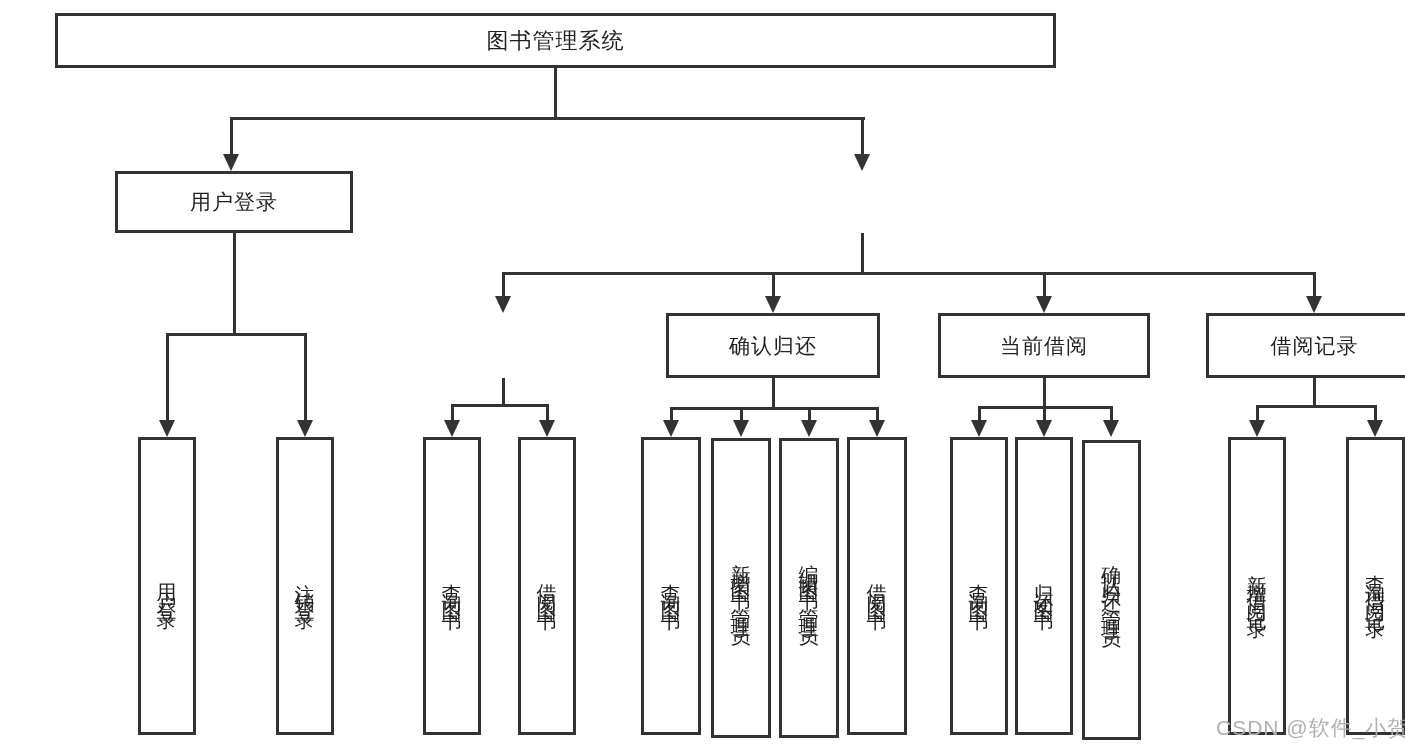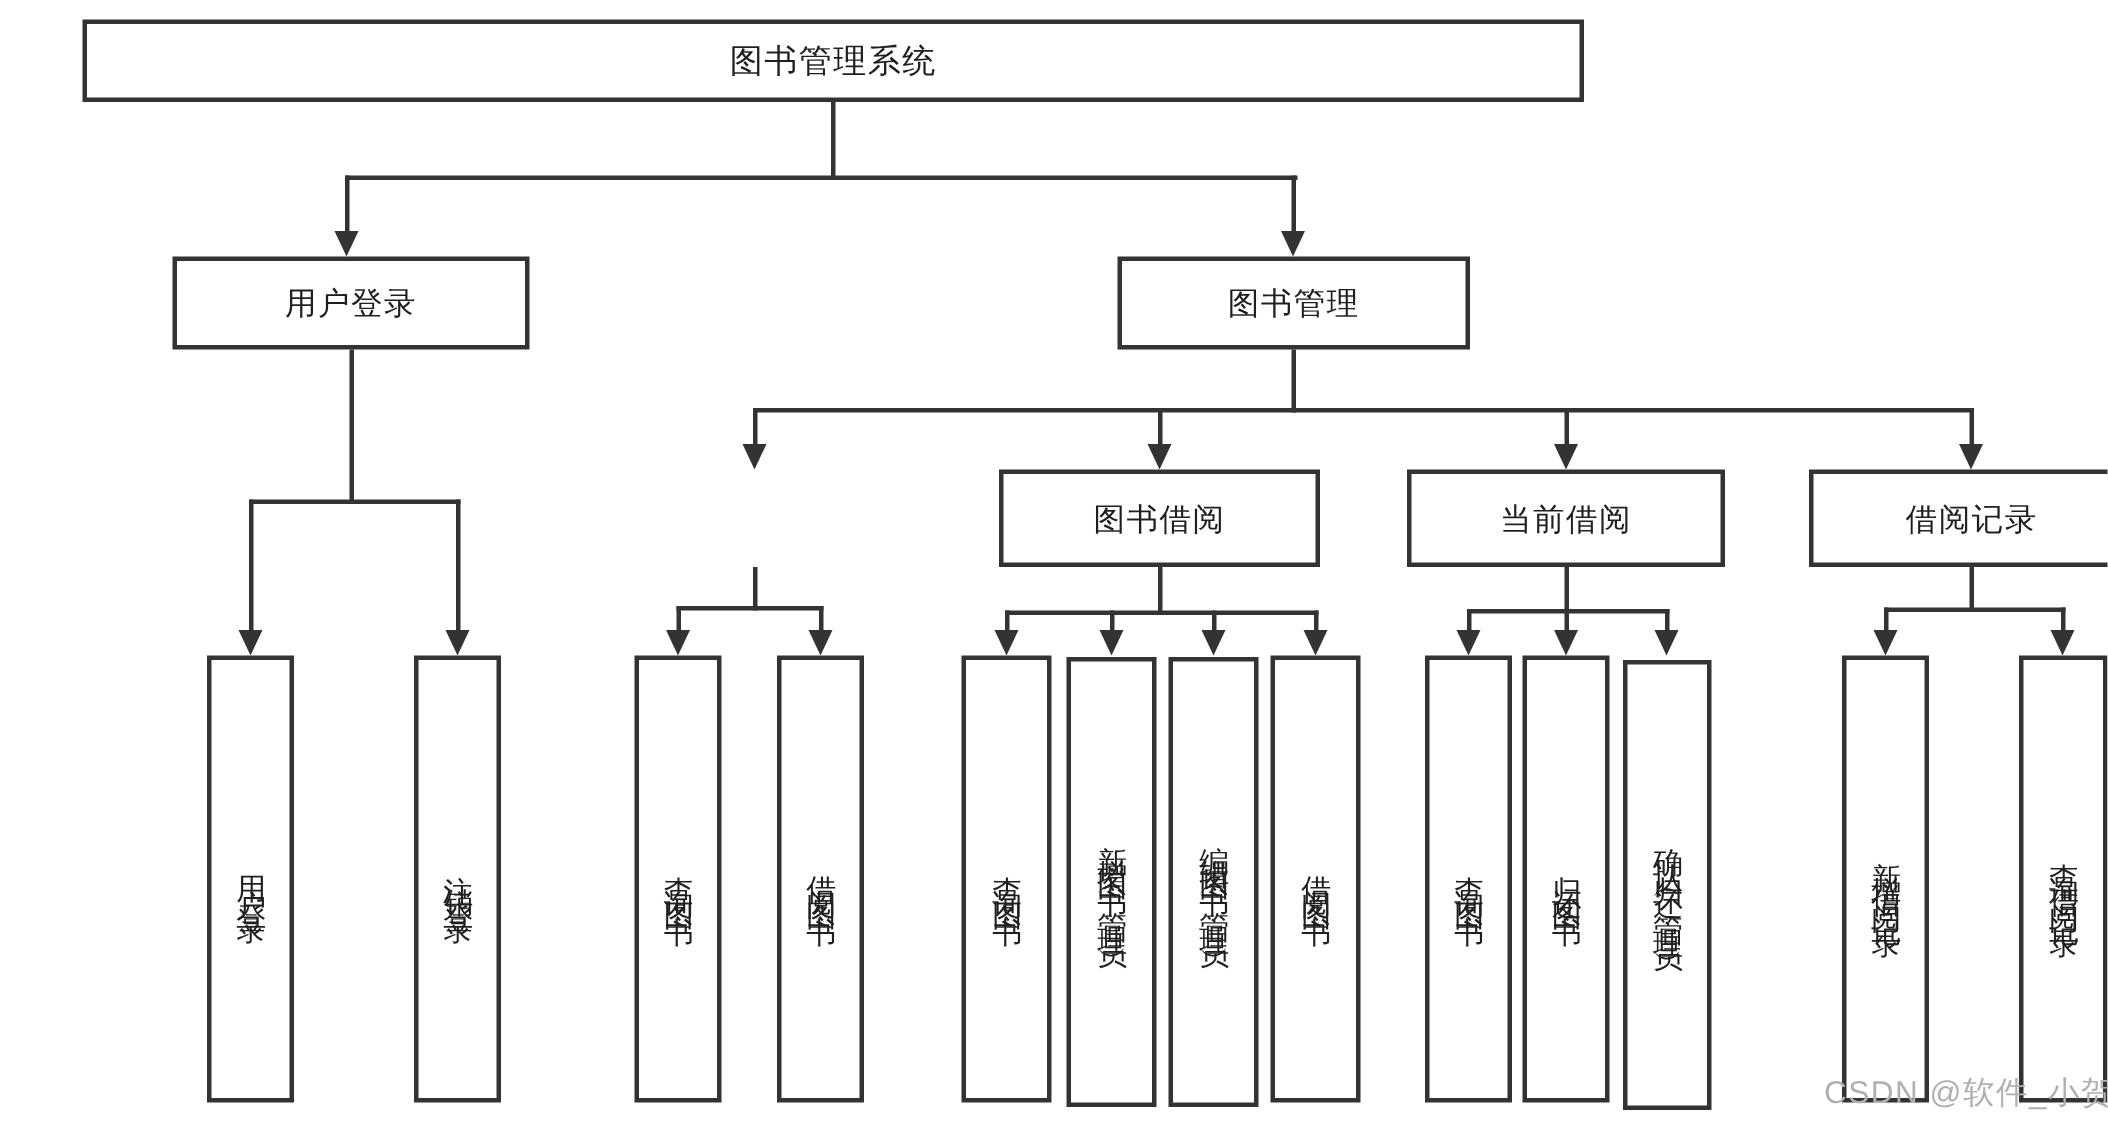--- a/index.html
+++ b/index.html
@@ -68,23 +68,20 @@
   <div class="vl" style="left:521px;top:68px;height:52px;"></div>
   <div class="hl" style="left:197px;top:117px;width:635px;"></div>
   <div class="vl" style="left:197px;top:117px;height:40px;"></div>
   <div class="vl" style="left:828px;top:117px;height:40px;"></div>
   <div class="ar" style="left:190px;top:154px;"></div>
   <div class="ar" style="left:821px;top:154px;"></div>
 
   <div class="hbox" style="left:82px;top:171px;width:238px;height:62px;">
     <span>用户登录</span>
   </div>
-  <div class="hbox" style="left:712px;top:171px;width:235px;height:62px;">
-    <span>图书管理</span>
-  </div>
 
   <div class="vl" style="left:200px;top:233px;height:103px;"></div>
   <div class="hl" style="left:133px;top:333px;width:141px;"></div>
   <div class="vl" style="left:133px;top:333px;height:89px;"></div>
   <div class="vl" style="left:271px;top:333px;height:89px;"></div>
   <div class="ar" style="left:126px;top:420px;"></div>
   <div class="ar" style="left:264px;top:420px;"></div>
 
   <div class="vbox" style="left:105px;top:437px;width:58px;height:298px;">
     <span>用户登录</span>
@@ -98,21 +95,21 @@
   <div class="vl" style="left:469px;top:272px;height:27px;"></div>
   <div class="vl" style="left:739px;top:272px;height:27px;"></div>
   <div class="vl" style="left:1010px;top:272px;height:27px;"></div>
   <div class="vl" style="left:1280px;top:272px;height:27px;"></div>
   <div class="ar" style="left:462px;top:296px;"></div>
   <div class="ar" style="left:732px;top:296px;"></div>
   <div class="ar" style="left:1003px;top:296px;"></div>
   <div class="ar" style="left:1273px;top:296px;"></div>
 
   <div class="hbox" style="left:633px;top:313px;width:214px;height:65px;">
-    <span>图书借阅</span>
+    <span>确认归还</span>
   </div>
   <div class="hbox" style="left:1173px;top:313px;width:217px;height:65px;">
     <span>借阅记录</span>
   </div>
   <div class="hbox" style="left:905px;top:313px;width:212px;height:65px;">
     <span>当前借阅</span>
   </div>
 
   <div class="vl" style="left:469px;top:378px;height:29px;"></div>
   <div class="hl" style="left:418px;top:404px;width:98px;"></div>

